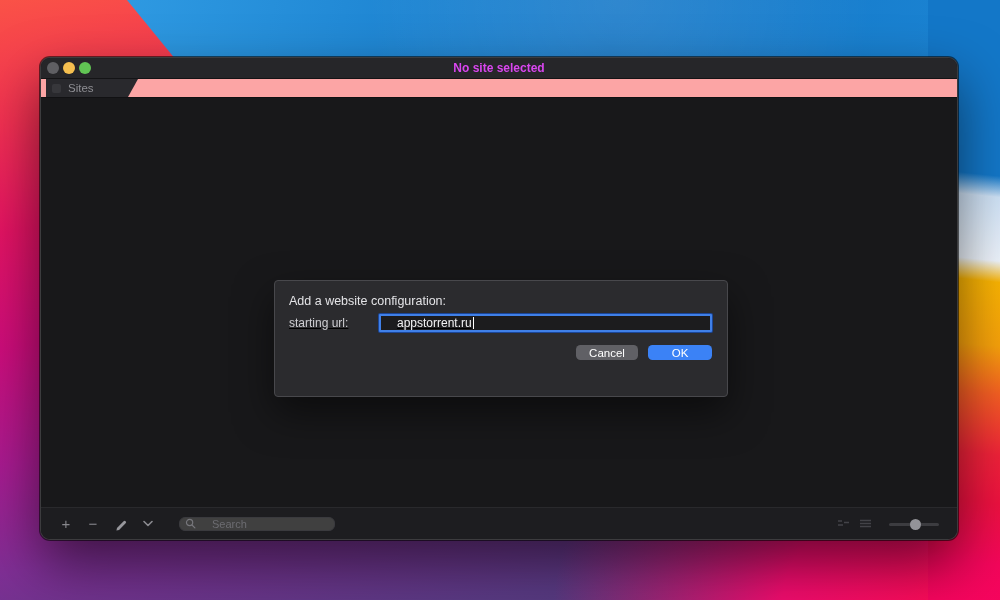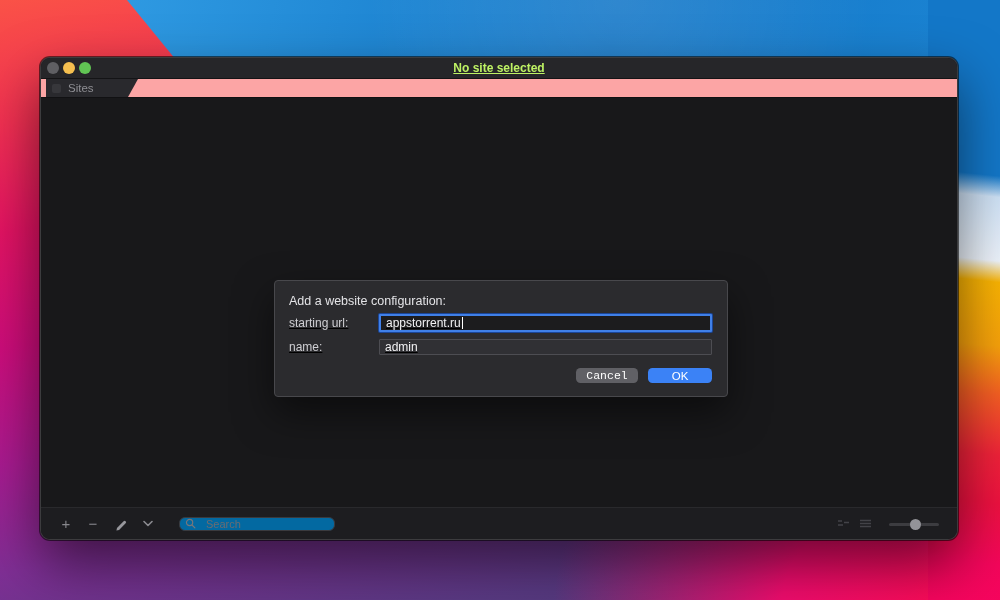--- a/index.html
+++ b/index.html
@@ -21,55 +21,55 @@
 
   
   .window { position:absolute; left:40px; top:57px; width:918px; height:483px;
     border-radius:10px; background:#17171a; border:1px solid rgba(255,255,255,.16);
     box-shadow:0 0 0 1px rgba(0,0,0,.55), 0 24px 55px rgba(0,0,0,.55);
     overflow:hidden; }
   .titlebar { position:relative; height:21px; background:#262629; display:flex; align-items:center;
     border-bottom:1px solid #141416; }
   .lights { display:flex; gap:4px; padding-left:6px; }
   .light { width:12px; height:12px; border-radius:50%; }
-  .win-title { position:absolute; left:0; right:0; text-align:center; font-size:12px; font-weight:700; color:#bef264;text-decoration:underline; }
+  .win-title { position:absolute; left:0; right:0; text-align:center; font-size:12px; font-weight:700; color:#d946ef; }
   .tabbar { height:19px; background:#fca5a5; display:flex; align-items:stretch; border-bottom:1px solid #111113; }
   .tab { margin-left:5px; width:92px; background:#29292d; display:flex; align-items:center; padding-left:6px; gap:7px;
     clip-path:polygon(0 0,100% 0,calc(100% - 10px) 100%,0 100%); }
   .tab-fav { width:9px; height:9px; border-radius:2px; background:#37373b; flex:none; }
   .tab-label { font-size:11.5px; color:#8f8f94; }
   .content { position:relative; height:409px; background:#18181a; }
 
   
   .dialog { position:absolute; left:233px; top:182px; width:454px; height:117px;
     background:#2b2b2e; border:1px solid #48484c; border-radius:4px;
     box-shadow:0 16px 38px rgba(0,0,0,.5); padding:13px 15px 0 14px; }
   .dlg-title { font-size:12.5px; color:#e3e3e6; height:14px; line-height:14px; margin-bottom:6px; }
   .dlg-row { display:flex; align-items:center;text-decoration:underline; }
   .dlg-row.url { height:18px; margin-top:4px; }
   .dlg-row.name { height:16px; margin-top:7px; }
   .dlg-label { width:90px; flex:none; font-size:12px; color:#cfcfd3; }
-  .field { flex:1; display:flex; align-items:center; padding:0 5px; font-size:12px; color:#f2f2f4; }
+  .field { flex:1; display:flex; align-items:center; padding:0 16px; font-size:12px; color:#f2f2f4; }
   .field-url { height:18px; background:#1c1c1e; border:2px solid #4080e8;
     box-shadow:0 0 0 1px rgba(25,75,170,.85); border-radius:1px; }
   .caret { display:inline-block; width:1.5px; height:12px; background:#fff; margin-left:1px; }
   .field-name { height:16px; background:#303034; border:1px solid #4d4d52; border-radius:1px; }
   .dlg-buttons { display:flex; justify-content:flex-end; gap:10px; margin-top:13px; }
   .btn { height:15px; border:none; border-radius:4.5px; font-size:11.5px; line-height:14px;
     color:#fff; font-family:inherit; padding:0; }
-  .btn-cancel { width:62px; background:#606065;font-family:Liberation Mono, monospace; }
+  .btn-cancel { width:62px; background:#606065; }
   .btn-ok { width:64px; background:#3b82f6; }
 
   
   .toolbar { height:32px; background:#1d1d20; border-top:1px solid #29292c;
     display:flex; align-items:center; padding:0 18px; }
   .tb-glyph { width:14px; text-align:center; font-size:15px; line-height:14px; color:#87878c; margin-right:13px; }
   .tb-icon { display:flex; align-items:center; justify-content:center; width:16px; margin-right:11px; }
-  .search { margin-left:12px; width:156px; height:14px; background:#0369a1; border:1px solid #3a3a3e;
-    border-radius:6px; display:flex; align-items:center; padding:0 5px; gap:10px; }
+  .search { margin-left:12px; width:156px; height:14px; background:#404040; border:1px solid #3a3a3e;
+    border-radius:6px; display:flex; align-items:center; padding:0 5px; gap:16px; }
   .search input { flex:1; background:transparent; border:none; outline:none; font-size:11px; color:#d5d5d8;
     font-family:inherit; min-width:0; }
   .search input::placeholder { color:#6c6c71; }
   .tb-right { margin-left:auto; display:flex; align-items:center; gap:9px; }
   .slider { position:relative; width:50px; height:12px; margin-left:8px; }
   .slider-track { position:absolute; top:5px; left:0; right:0; height:3px; border-radius:2px; background:#3c3c40; }
   .slider-thumb { position:absolute; top:1px; width:11px; height:11px; border-radius:50%; background:#939398; }
 </style>
 </head>
 <body>
@@ -103,26 +103,20 @@
         <div class="dlg-title">Add a website configuration:</div>
 
         <div class="dlg-row url">
           <span class="dlg-label">starting url:</span>
           <div class="field field-url">
             <span>appstorrent.ru</span>
             <span class="caret"></span>
           </div>
         </div>
 
-        <div class="dlg-row name">
-          <span class="dlg-label">name:</span>
-          <div class="field field-name">
-            <span>admin</span>
-          </div>
-        </div>
 
         <div class="dlg-buttons">
           <button class="btn btn-cancel">Cancel</button>
           <button class="btn btn-ok">OK</button>
         </div>
       </div>
     </div>
 
     <div class="toolbar">
       <span class="tb-glyph">+</span>

